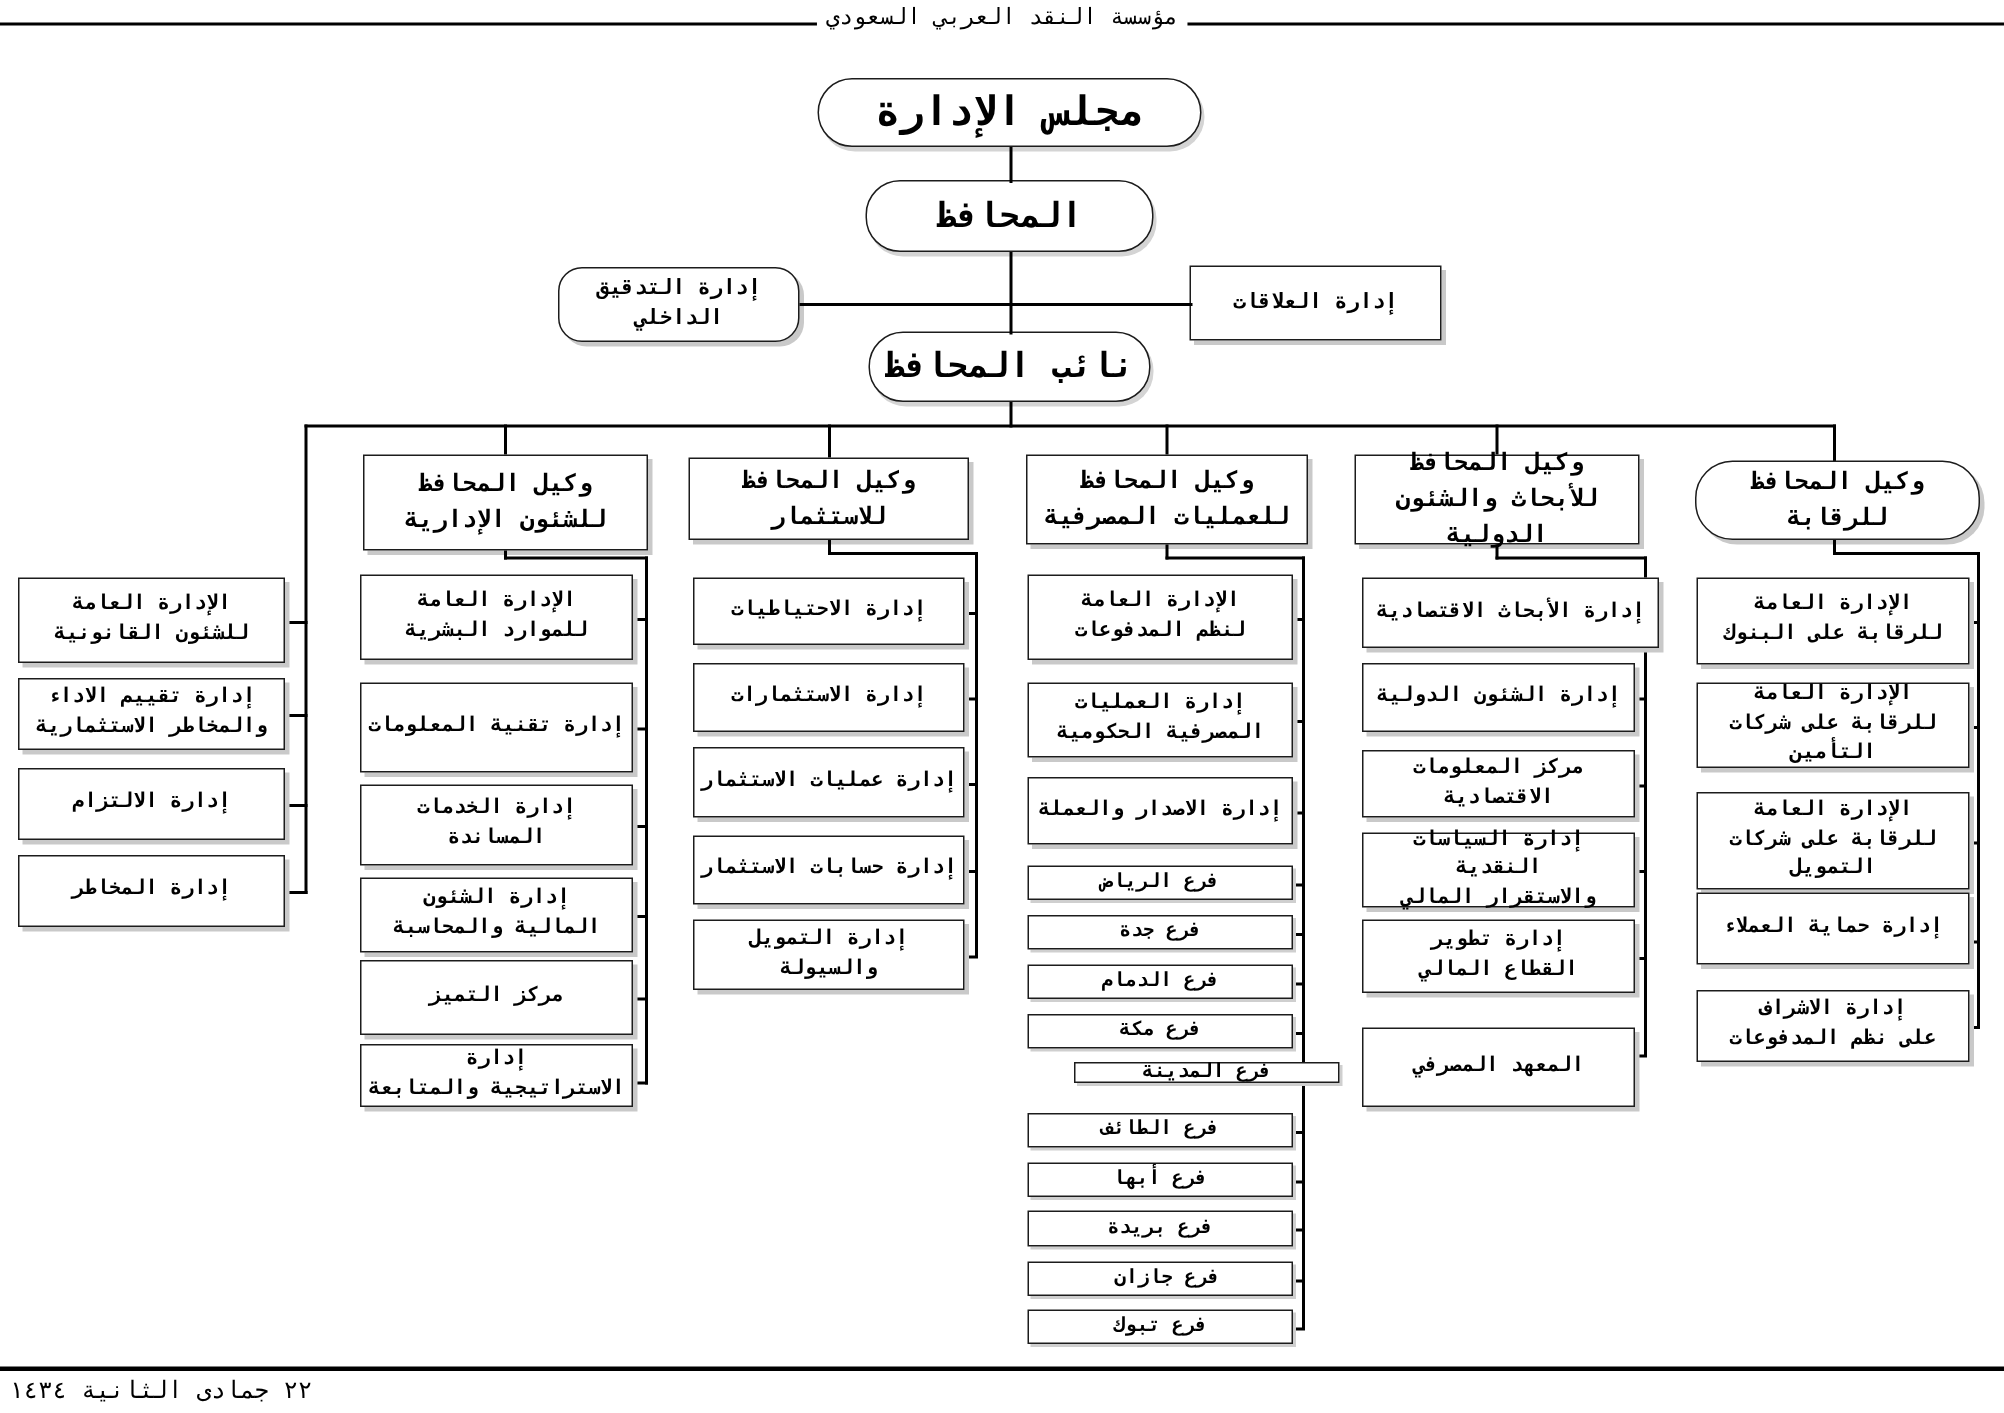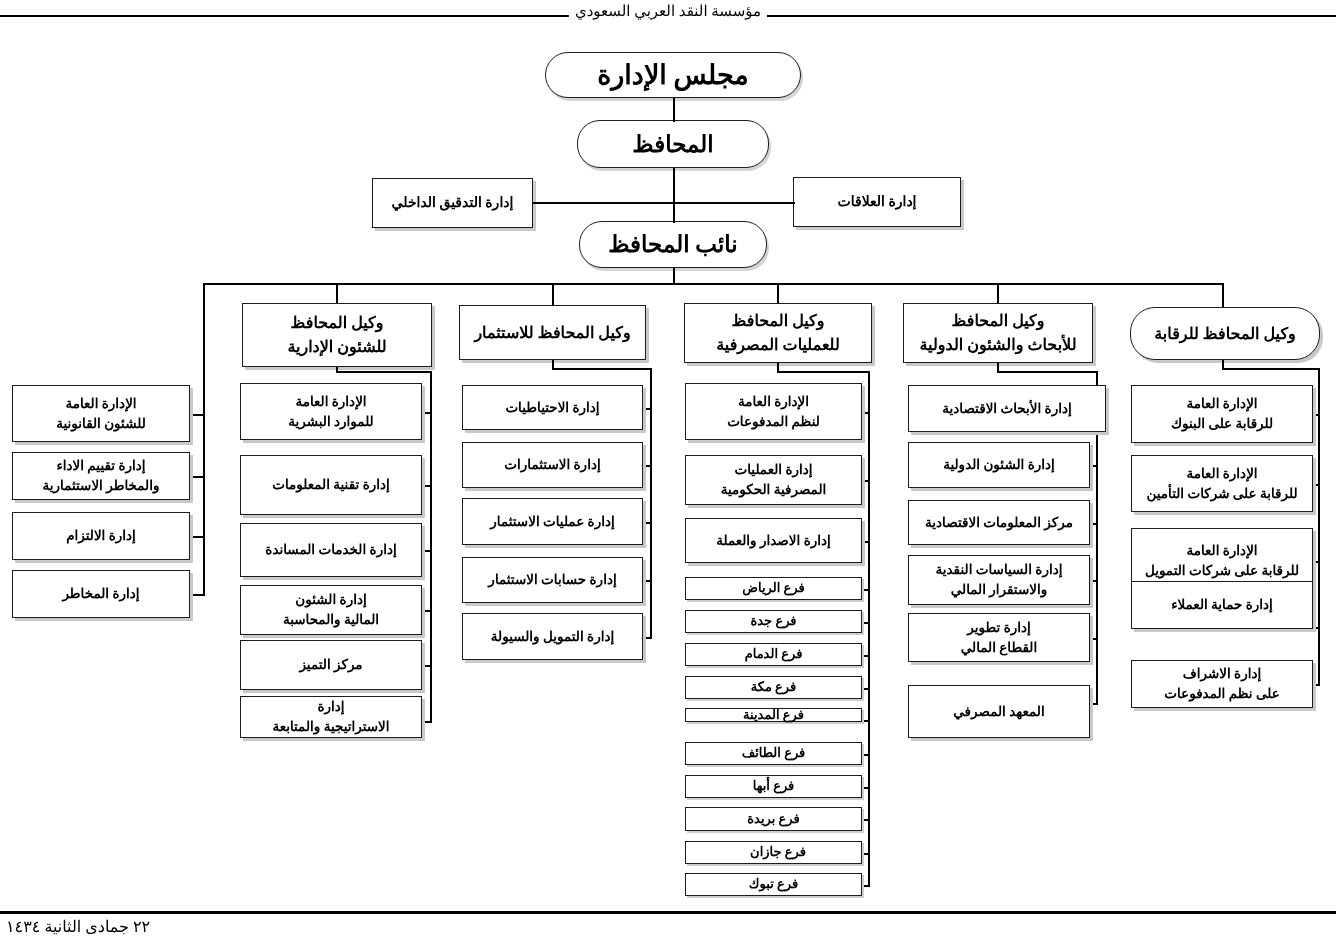--- a/index.html
+++ b/index.html
@@ -1,18 +1,18 @@
 <!DOCTYPE html>
 <html lang="ar"><head>
 <meta charset="utf-8">
 <style>
   html,body{margin:0;padding:0;background:#fff;}
   #stage{
     position:relative;width:1336px;height:942px;background:#ffffff;
-    font-family:Liberation Serif, serif;color:#000;overflow:hidden;direction:rtl;
+    font-family:Liberation Mono, monospace;color:#000;overflow:hidden;direction:rtl;
   }
   .cline{position:absolute;background:#000;}
   .rule{position:absolute;left:0;width:1336px;background:#000;}
   .box{
     position:absolute;box-sizing:border-box;border:1px solid #1c1c1c;background:#fff;
     display:flex;align-items:center;justify-content:center;text-align:center;
     font-weight:bold;font-size:13.5px;line-height:1.45;white-space:pre-line;
     box-shadow:3px 3px 0 #c9c9c9;direction:rtl;padding:1px 3px;
   }
   .box.small{font-size:13px;line-height:1.1;box-shadow:2px 2px 0 #cfcfcf;}
@@ -33,21 +33,21 @@
 </style>
 </head>
 <body>
 
 <div id="stage">
   <div class="rule" style="top:15px;height:1.5px;"></div>
   <div id="org-title">مؤسسة النقد العربي السعودي</div>
 
   <div id="board" class="rbox" style="left:545px;top:52px;width:256px;height:46px;">مجلس الإدارة</div>
   <div id="governor" class="rbox" style="left:577px;top:120px;width:192px;height:48px;">المحافظ</div>
-  <div class="box side" style="left:372px;top:178px;width:161px;height:50px;">إدارة التدقيق الداخلي</div>
+  <div class="box side" style="left:372px;top:178px;width:161px;height:50px;border-radius:16px;">إدارة التدقيق الداخلي</div>
   <div class="box side" style="left:793px;top:177px;width:168px;height:50px;">إدارة العلاقات</div>
   <div id="deputy" class="rbox" style="left:579px;top:221px;width:188px;height:47px;">نائب المحافظ</div>
 
   <div class="rule" style="top:911px;height:2.5px;"></div>
   <div id="hijri-date">٢٢ جمادى الثانية ١٤٣٤</div>
 <div class="cline" style="left: 673px; top: 98px; width: 1.5px; height: 23.5px;"></div>
     <div class="cline" style="left: 673px; top: 168px; width: 1.5px; height: 54.5px;"></div>
     <div class="cline" style="left: 533px; top: 202px; width: 261.5px; height: 1.5px;"></div>
     <div class="cline" style="left: 673px; top: 268px; width: 1.5px; height: 16.5px;"></div>
     <div class="cline" style="left: 203px; top: 283px; width: 1020.5px; height: 1.5px;"></div>
@@ -114,21 +114,21 @@
     <div class="box" style="left: 685px; top: 518px; width: 177px; height: 45px;">إدارة الاصدار والعملة</div>
     <div class="cline" style="left: 862px; top: 589px; width: 7.5px; height: 1.5px;"></div>
     <div class="box small" style="left: 685px; top: 577px; width: 177px; height: 23px;">فرع الرياض</div>
     <div class="cline" style="left: 862px; top: 622px; width: 7.5px; height: 1.5px;"></div>
     <div class="box small" style="left: 685px; top: 610px; width: 177px; height: 23px;">فرع جدة</div>
     <div class="cline" style="left: 862px; top: 655px; width: 7.5px; height: 1.5px;"></div>
     <div class="box small" style="left: 685px; top: 643px; width: 177px; height: 23px;">فرع الدمام</div>
     <div class="cline" style="left: 862px; top: 688px; width: 7.5px; height: 1.5px;"></div>
     <div class="box small" style="left: 685px; top: 676px; width: 177px; height: 23px;">فرع مكة</div>
     <div class="cline" style="left: 862px; top: 720px; width: 7.5px; height: 1.5px;"></div>
-    <div class="box small" style="left: 685px; top: 708px; width: 177px; height: 14px;">فرع المدينة</div>
+    <div class="box small" style="left: 716px; top: 708px; width: 177px; height: 14px;">فرع المدينة</div>
     <div class="cline" style="left: 862px; top: 754px; width: 7.5px; height: 1.5px;"></div>
     <div class="box small" style="left: 685px; top: 742px; width: 177px; height: 23px;">فرع الطائف</div>
     <div class="cline" style="left: 862px; top: 787px; width: 7.5px; height: 1.5px;"></div>
     <div class="box small" style="left: 685px; top: 775px; width: 177px; height: 23px;">فرع أبها</div>
     <div class="cline" style="left: 862px; top: 819px; width: 7.5px; height: 1.5px;"></div>
     <div class="box small" style="left: 685px; top: 807px; width: 177px; height: 24px;">فرع بريدة</div>
     <div class="cline" style="left: 862px; top: 853px; width: 7.5px; height: 1.5px;"></div>
     <div class="box small" style="left: 685px; top: 841px; width: 177px; height: 23px; padding-left: 12px;">فرع جازان</div>
     <div class="cline" style="left: 862px; top: 885px; width: 7.5px; height: 1.5px;"></div>
     <div class="box small" style="left: 685px; top: 873px; width: 177px; height: 23px;">فرع تبوك</div>
@@ -160,17 +160,17 @@
     <div class="cline" style="left: 1313px; top: 414px; width: 6.5px; height: 1.5px;"></div>
     <div class="box" style="left: 1131px; top: 385px; width: 182px; height: 58px;">الإدارة العامة
 للرقابة على البنوك</div>
     <div class="cline" style="left: 1313px; top: 484px; width: 6.5px; height: 1.5px;"></div>
     <div class="box" style="left: 1131px; top: 455px; width: 182px; height: 57px;">الإدارة  العامة
 للرقابة على شركات التأمين</div>
     <div class="cline" style="left: 1313px; top: 561px; width: 6.5px; height: 1.5px;"></div>
     <div class="box" style="left: 1131px; top: 528px; width: 182px; height: 65px;">الإدارة  العامة
 للرقابة على شركات التمويل</div>
     <div class="cline" style="left: 1313px; top: 627px; width: 6.5px; height: 1.5px;"></div>
-    <div class="box" style="left: 1131px; top: 581px; width: 182px; height: 48px;">إدارة حماية العملاء</div>
+    <div class="box" style="left: 1131px; top: 595px; width: 182px; height: 48px;">إدارة حماية العملاء</div>
     <div class="cline" style="left: 1313px; top: 684px; width: 6.5px; height: 1.5px;"></div>
     <div class="box" style="left: 1131px; top: 660px; width: 182px; height: 48px;">إدارة الاشراف
 على نظم المدفوعات</div>
   </div>
 
 </body></html>

